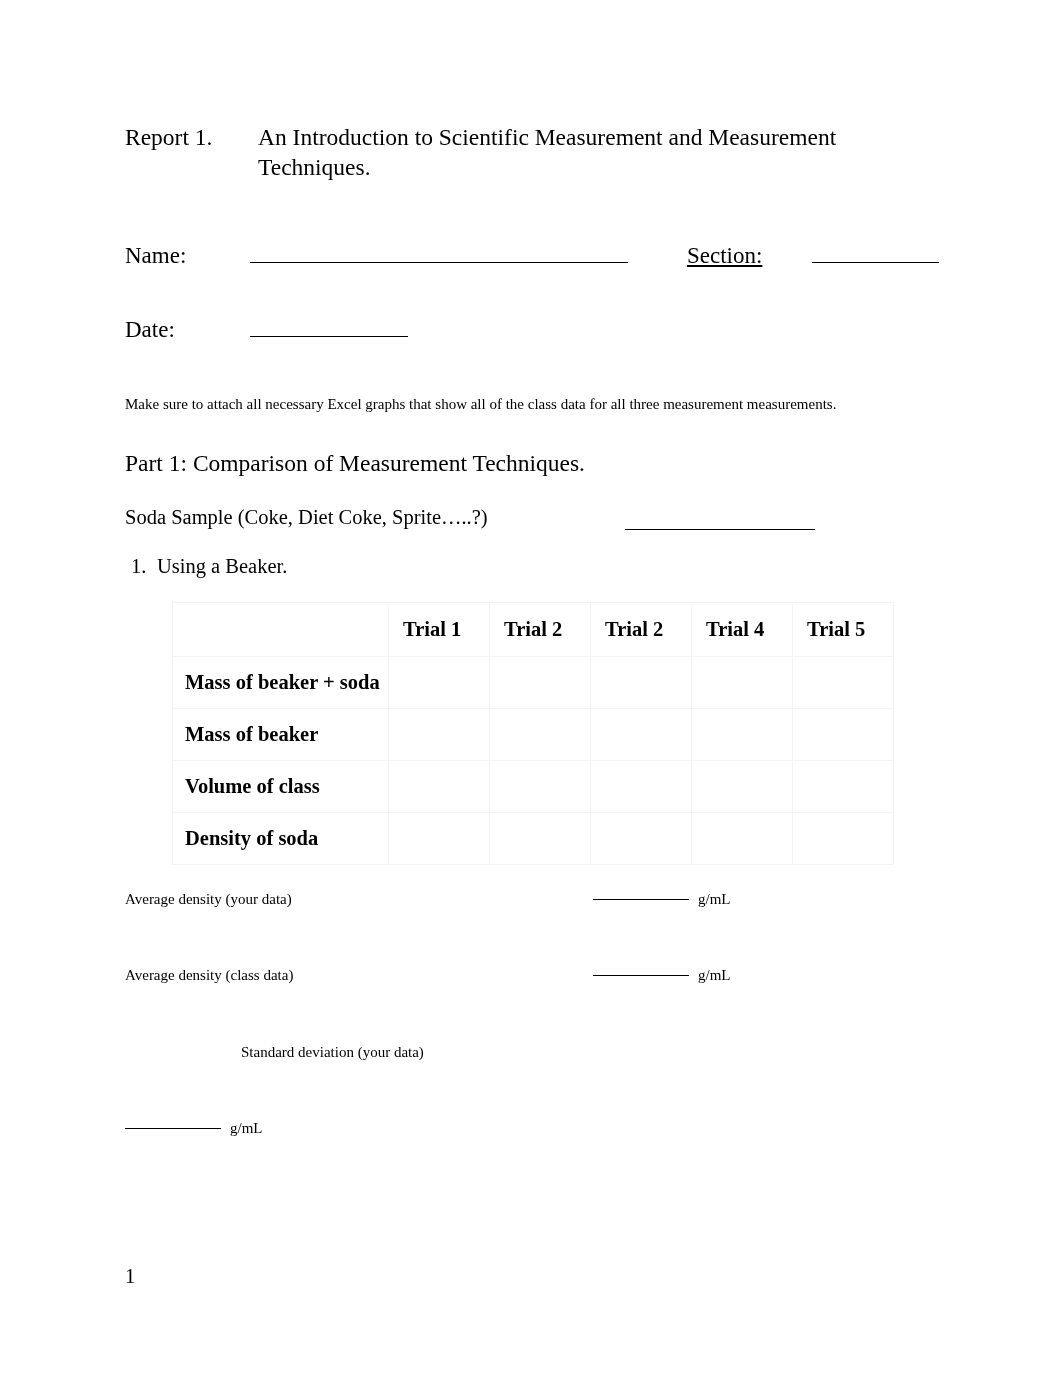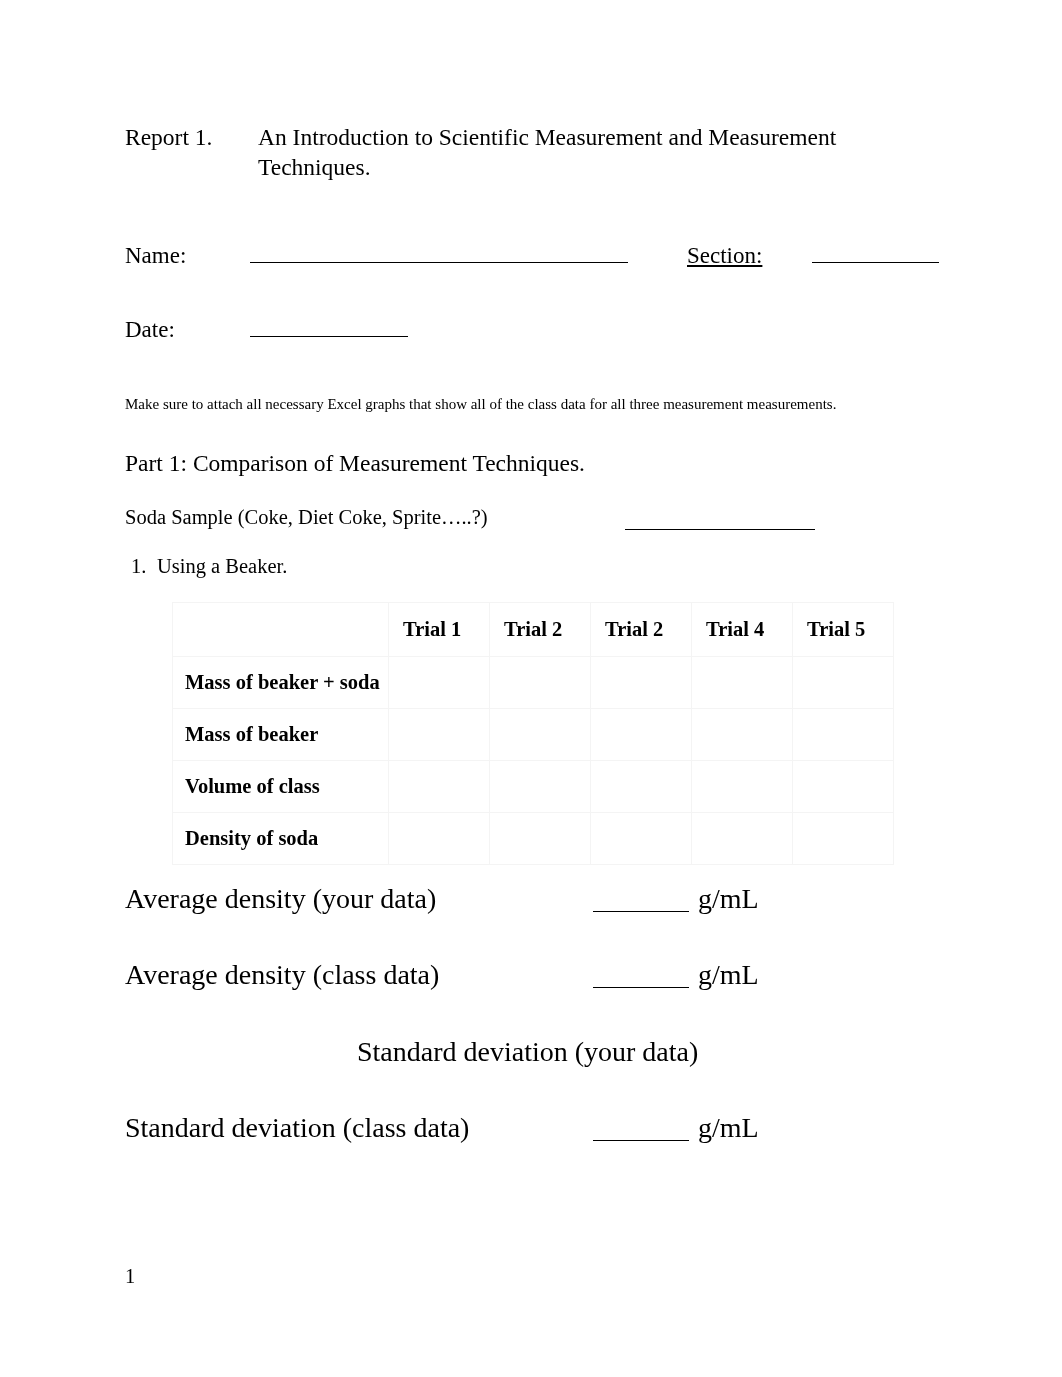--- a/index.html
+++ b/index.html
@@ -148,24 +148,24 @@
     padding-left: 14px;
   }
   .col-label { width: 216px; }
   .col-trial { width: 101px; }
   .data-table tr.head-row th { height: 53px; }
 
   
   .result-row {
     position: absolute;
     left: 125px;
-    font-size: 28px;
-    line-height: 26px;
-    display: flex;
-    align-items: flex-end;
+    font-size: 15px;
+    line-height: 26px;
+    display: flex;
+    align-items: center;
     width: 700px;
   }
   .result-label { width: 468px; flex: 0 0 468px; white-space: nowrap; }
   .result-rule  { width: 96px; }
   .result-unit  { padding-left: 9px; white-space: nowrap; }
 
   #result-0 { top: 886px; }
   #result-1 { top: 962px; }
   #result-2 { top: 1039px; flex-direction: column; }
   #result-3 { top: 1115px; }
@@ -287,20 +287,19 @@
     <span class="result-unit">g/mL</span>
   </div>
 
   <div class="result-row" id="result-2">
     <span class="result-label">Standard deviation (your data)</span>
     <span class="rule result-rule"></span>
     <span class="result-unit">g/mL</span>
   </div>
 
   <div class="result-row" id="result-3">
-    <span class="result-label">Standard deviation (class data)</span>
     <span class="rule result-rule"></span>
     <span class="result-unit">g/mL</span>
   </div>
 
   <div class="page-number">1</div>
 
 </div>
 
 </body></html>

